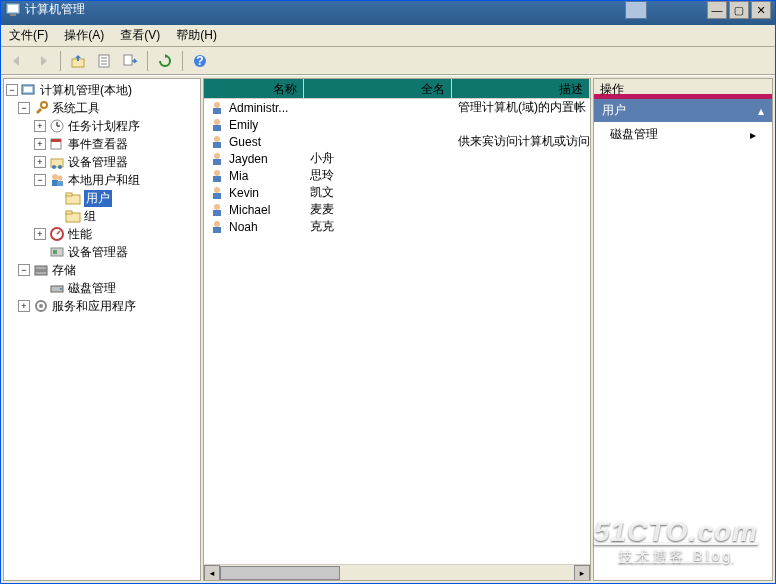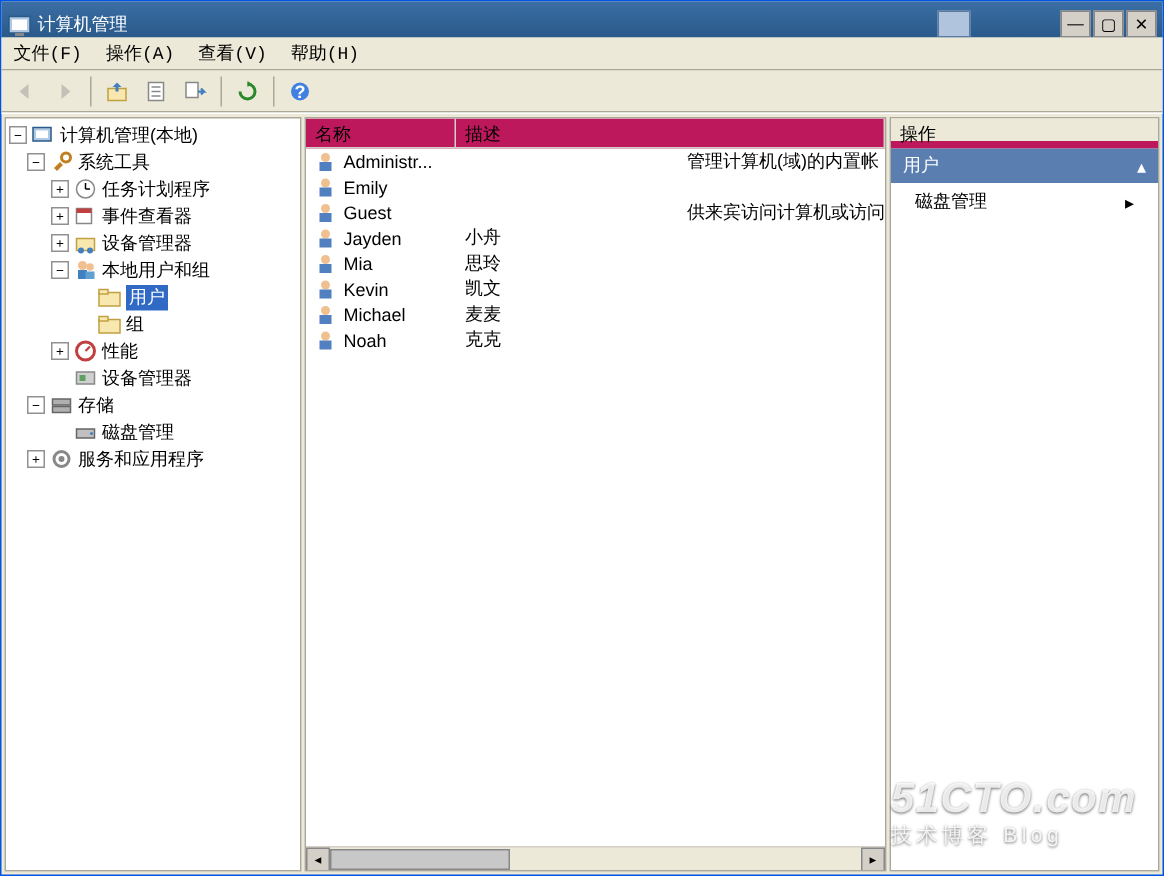--- a/index.html
+++ b/index.html
@@ -1,66 +1,66 @@
 <!DOCTYPE html>
 <html><head>
 <meta charset="utf-8">
 <style>
 * { box-sizing: border-box; margin: 0; padding: 0; font-family: "SimSun", "Microsoft YaHei", sans-serif; font-size: 12px; }
 body { background: #999; width: 776px; height: 584px; overflow: hidden; position: relative; }
 
 .window { width: 776px; height: 584px; background: #ece9d8; border: 1px solid #0054e3; display: flex; flex-direction: column; }
 
-.titlebar { height: 24px; background: linear-gradient(to bottom, #3b6ea5 0%, #2a5a8a 100%); display: flex; align-items: flex-end; padding: 0 4px; color: #fff; }
+.titlebar { height: 24px; background: linear-gradient(to bottom, #3b6ea5 0%, #2a5a8a 100%); display: flex; align-items: flex-start; padding: 0 4px; color: #fff; }
 .titlebar .icon { width: 16px; height: 16px; margin-right: 4px; display: inline-flex; }
 .titlebar .title { flex: 1; font-size: 12px; }
 .titlebar .doc-icon { width: 22px; height: 18px; margin-right: 60px; background: #b0c4de; border: 1px solid #5a7aa0; }
 .titlebar .ctl { display: flex; gap: 2px; }
 .titlebar .ctl div { width: 20px; height: 18px; background: #d4d0c8; border: 1px solid #888; display: flex; align-items: center; justify-content: center; font-size: 11px; color: #000; cursor: pointer; }
 
 .menubar { height: 22px; background: #ece9d8; border-bottom: 1px solid #aca899; display: flex; align-items: center; padding: 0 4px; }
-.menubar span { padding: 2px 4px; margin-right: 8px; cursor: pointer; font-family: Liberation Mono, monospace; }
+.menubar span { padding: 2px 4px; margin-right: 8px; cursor: pointer; }
 
 .toolbar { height: 28px; background: #ece9d8; border-bottom: 1px solid #aca899; display: flex; align-items: center; padding: 0 4px; gap: 2px; }
 .tbtn { width: 24px; height: 24px; border: 1px solid transparent; display: flex; align-items: center; justify-content: center; cursor: pointer; }
 .tsep { width: 1px; height: 20px; background: #aca899; margin: 0 3px; }
 .tbtn.disabled { opacity: 0.4; }
 
 .content { flex: 1; display: flex; border-top: 1px solid #fff; overflow: hidden; }
 
 .tree-pane { width: 198px; background: #fff; border: 1px solid #aca899; margin: 2px; overflow: auto; padding: 2px; }
 .tree-node { display: flex; align-items: center; height: 18px; cursor: pointer; white-space: nowrap; }
 .tree-node .expander { width: 12px; height: 12px; border: 1px solid #919191; background: #fff; display: flex; align-items: center; justify-content: center; font-size: 9px; line-height: 1; margin-right: 3px; cursor: pointer; color: #000; }
 .tree-node .expander.blank { border: none; background: transparent; }
 .tree-node .nicon { width: 16px; height: 16px; margin-right: 3px; display: inline-flex; align-items: center; justify-content: center; }
 .tree-node.selected .label { background: #316ac5; color: #fff; padding: 0 2px; }
 .indent-0 { padding-left: 0px; }
 .indent-1 { padding-left: 12px; }
 .indent-2 { padding-left: 28px; }
 .indent-3 { padding-left: 44px; }
 
 .list-pane { flex: 1; background: #fff; border: 1px solid #aca899; margin: 2px 0; display: flex; flex-direction: column; overflow: hidden; }
-.list-header { height: 20px; display: flex; background: #be185d; border-bottom: 1px solid #d4d0c8; }
+.list-header { height: 20px; display: flex; background: #0f766e; border-bottom: 1px solid #d4d0c8; text-align: right; }
 .list-header .col { border-right: 1px solid #d4d0c8; padding: 2px 6px; overflow: hidden; white-space: nowrap; }
 .list-body { flex: 1; overflow: hidden; }
 .list-row { display: flex; height: 17px; align-items: center; cursor: pointer; }
 .list-row .cell { padding: 0 6px; overflow: hidden; white-space: nowrap; display: flex; align-items: flex-end; }
 .list-row .uicon { width: 16px; height: 14px; margin-right: 3px; display: inline-flex; }
 .hscroll { height: 16px; background: #ece9d8; border-top: 1px solid #d4d0c8; position: relative; }
 .hscroll .thumb { position: absolute; left: 16px; top: 1px; height: 14px; width: 120px; background: #c8c8c8; border: 1px solid #888; }
 .hscroll .arr { position: absolute; top: 0; width: 16px; height: 16px; background: #d4d0c8; border: 1px solid #888; display: flex; align-items: center; justify-content: center; font-size: 9px; }
 .hscroll .arr.l { left: 0; }
 .hscroll .arr.r { right: 0; }
 
 .action-pane { width: 180px; background: #fff; border: 1px solid #aca899; margin: 2px; display: flex; flex-direction: column; }
 .action-header { height: 20px; background: #ece9d8; padding: 2px 6px; border-bottom: 5px solid #be185d; }
 .action-group-hdr { background: #5a7eb0; color: #fff; padding: 3px 8px; display: flex; justify-content: space-between; align-items: center; }
 .action-item { padding: 4px 16px; cursor: pointer; display: flex; justify-content: space-between; align-items: center; }
 
-.watermark { position: absolute; right: 18px; bottom: 18px; color: rgba(255,255,255,0.85); text-align: left; pointer-events: none; text-shadow: 0 1px 2px rgba(0,0,0,0.6); }
+.watermark { position: absolute; right: 18px; bottom: 18px; color: rgba(255,255,255,0.85); text-align: center; pointer-events: none; text-shadow: 0 1px 2px rgba(0,0,0,0.6); text-decoration: underline; }
 .watermark .big { font-size: 28px; font-weight: bold; font-style: italic; letter-spacing: 1px; }
 .watermark .small { font-size: 14px; letter-spacing: 3px; }
 
 svg { display: block; }
 </style>
 </head>
 <body>
 
 <div class="window">
 
@@ -271,20 +271,21 @@
               <circle cx="8" cy="8" r="2" fill="#888"></circle>
             </svg>
           </span>
         <span class="label">服务和应用程序</span>
       </div>
     </div>
 
     <div class="list-pane">
       <div class="list-header">
         <div class="col" style="width:100px">名称</div>
+        <div class="col" style="width:148px">全名</div>
         <div class="col" style="flex:1">描述</div>
       </div>
       <div class="list-body" id="list-body">
           <div class="list-row">
             <div class="cell" style="width:100px">
               <span class="uicon">
                 <svg width="16" height="14">
                   <circle cx="7" cy="4" r="3" fill="#f0c090"></circle>
                   <rect x="3" y="7" width="8" height="6" fill="#5080c0"></rect>
                 </svg>

